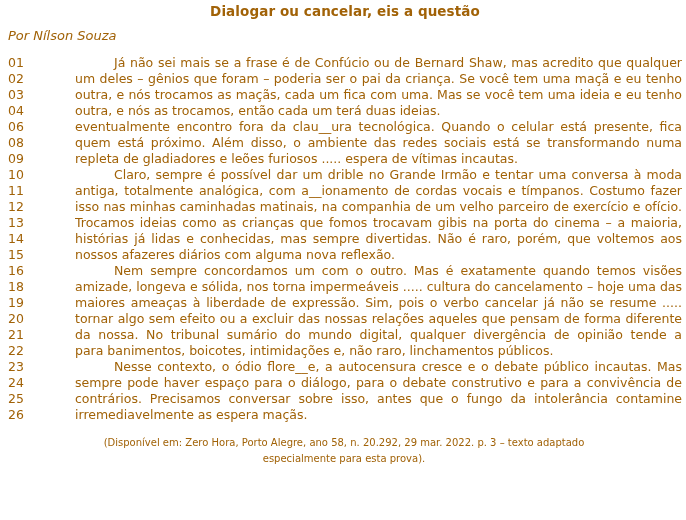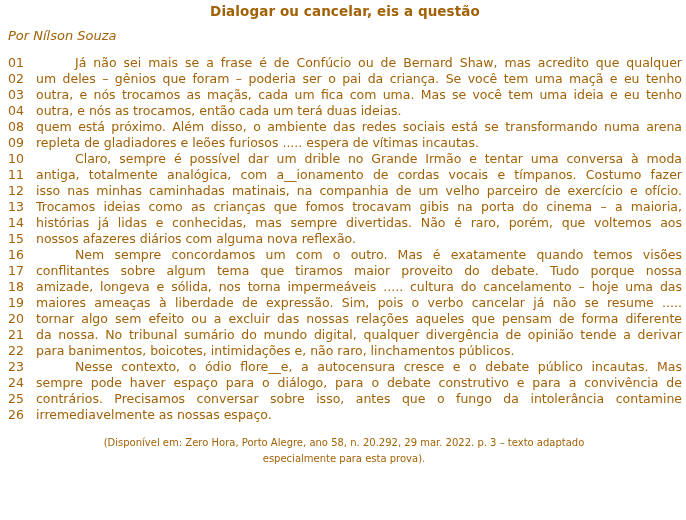--- a/index.html
+++ b/index.html
@@ -35,20 +35,21 @@
   }
   .text-body {
     margin-top: 11px;
   }
   .line {
     display: flex;
     height: 16px;
     font-size: 12.5px;
     line-height: 16px;
     overflow: hidden;
+    gap: 39px;
   }
   .line .num {
     flex: 0 0 28px;
     text-align: left;
   }
   .line .txt {
     flex: 1;
     text-align: justify;
     text-align-last: justify;
     overflow: hidden;
@@ -88,20 +89,24 @@
       </div>
       <div class="line">
         <span class="num">03</span>
         <span class="txt">outra, e nós trocamos as maçãs, cada um fica com uma. Mas se você tem uma ideia e eu tenho</span>
       </div>
       <div class="line para-end">
         <span class="num">04</span>
         <span class="txt">outra, e nós as trocamos, então cada um terá duas ideias.</span>
       </div>
       <div class="line">
+        <span class="num">06</span>
+        <span class="txt">eventualmente encontro fora da clau__ura tecnológica. Quando o celular está presente, fica mais</span>
+      </div>
+      <div class="line">
         <span class="num">08</span>
         <span class="txt">quem está próximo. Além disso, o ambiente das redes sociais está se transformando numa arena</span>
       </div>
       <div class="line para-end">
         <span class="num">09</span>
         <span class="txt">repleta de gladiadores e leões furiosos ..... espera de vítimas incautas.</span>
       </div>
       <div class="line para-start">
         <span class="num">10</span>
         <span class="txt">Claro, sempre é possível dar um drible no Grande Irmão e tentar uma conversa à moda</span>
@@ -124,24 +129,20 @@
       </div>
       <div class="line para-end">
         <span class="num">15</span>
         <span class="txt">nossos afazeres diários com alguma nova reflexão.</span>
       </div>
       <div class="line para-start">
         <span class="num">16</span>
         <span class="txt">Nem sempre concordamos um com o outro. Mas é exatamente quando temos visões</span>
       </div>
       <div class="line">
-        <span class="num">17</span>
-        <span class="txt">conflitantes sobre algum tema que tiramos maior proveito do debate. Tudo porque nossa</span>
-      </div>
-      <div class="line">
         <span class="num">18</span>
         <span class="txt">amizade, longeva e sólida, nos torna impermeáveis ..... cultura do cancelamento – hoje uma das</span>
       </div>
       <div class="line">
         <span class="num">19</span>
         <span class="txt">maiores ameaças à liberdade de expressão. Sim, pois o verbo cancelar já não se resume .....</span>
       </div>
       <div class="line">
         <span class="num">20</span>
         <span class="txt">tornar algo sem efeito ou a excluir das nossas relações aqueles que pensam de forma diferente</span>
@@ -161,20 +162,20 @@
       <div class="line">
         <span class="num">24</span>
         <span class="txt">sempre pode haver espaço para o diálogo, para o debate construtivo e para a convivência de</span>
       </div>
       <div class="line">
         <span class="num">25</span>
         <span class="txt">contrários. Precisamos conversar sobre isso, antes que o fungo da intolerância contamine</span>
       </div>
       <div class="line para-end">
         <span class="num">26</span>
-        <span class="txt">irremediavelmente as nossas espaço.</span>
+        <span class="txt">irremediavelmente as espera maçãs.</span>
       </div>
     </div>
   <div class="citation">
     <div>(Disponível em: Zero Hora, Porto Alegre, ano 58, n. 20.292, 29 mar. 2022. p. 3 – texto adaptado</div>
     <div>especialmente para esta prova).</div>
   </div>
 </div>
 
 </body></html>

